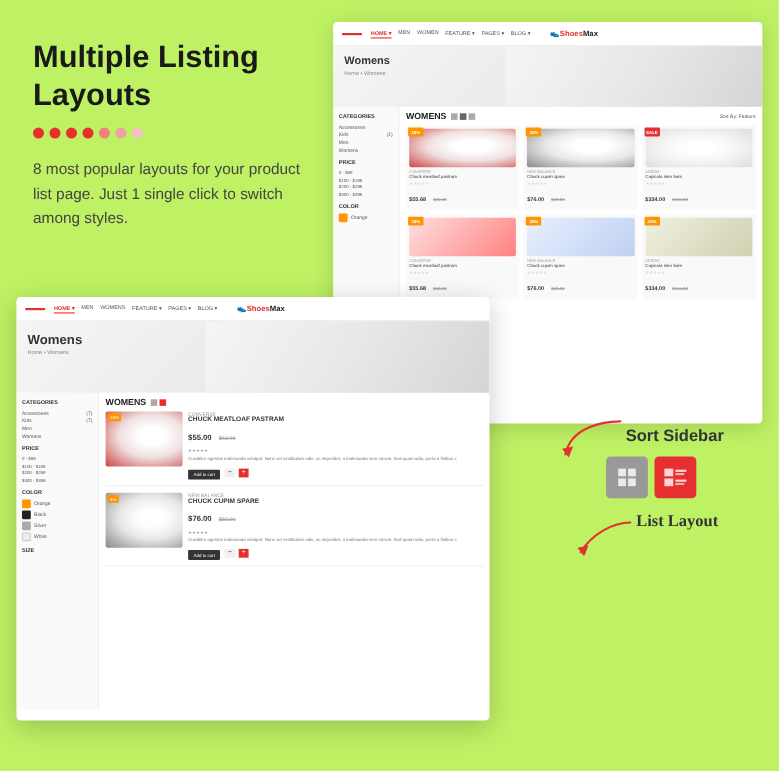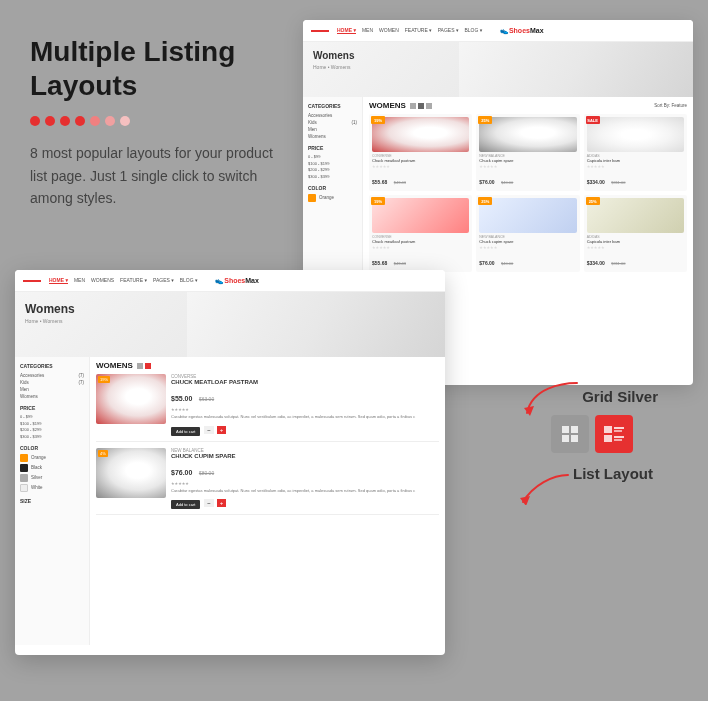--- a/index.html
+++ b/index.html
@@ -9,21 +9,21 @@
       width: 708px;
       height: 701px;
       font-family: Arial, sans-serif;
       overflow: hidden;
       position: relative;
     }
 
     .main-container {
       width: 708px;
       height: 701px;
-      background: #a3a3a3;
+      background: #bef264;
       position: relative;
       padding: 30px;
     }
 
     
     .left-panel {
       position: absolute;
       left: 30px;
       top: 35px;
       width: 260px;
@@ -653,21 +653,21 @@
                 <div class="mock-qty-btn-red">+</div>
               </div>
             </div>
           </div>
         </div>
       </div>
     </div>
   </div>
 
   <div style="position:absolute;right:50px;top:388px;">
-    <span style="font-size:15px;font-weight:600;color:#333;">Grid Silver</span>
+    <span style="font-size:15px;font-weight:600;color:#333;">Sort Sidebar</span>
     
     <svg style="position:absolute;right:100%;top:-10px;width:60px;height:40px;" viewBox="0 0 60 40">
       <path d="M55,5 C40,5 10,10 5,35" fill="none" stroke="#e63030" stroke-width="2" stroke-linecap="round"></path>
       <polygon points="2,30 8,38 12,28" fill="#e63030"></polygon>
     </svg>
   </div>
 
   <div style="position:absolute;right:75px;top:415px;display:flex;gap:6px;">
     <div style="width:38px;height:38px;background:#999;border-radius:4px;display:flex;align-items:center;justify-content:center;">
       <svg width="20" height="20" viewBox="0 0 20 20">
@@ -683,21 +683,21 @@
         <rect x="11" y="2" width="10" height="2" fill="white" opacity="0.8"></rect>
         <rect x="11" y="5" width="8" height="2" fill="white" opacity="0.6"></rect>
         <rect x="1" y="10" width="8" height="7" fill="white" opacity="0.8"></rect>
         <rect x="11" y="11" width="10" height="2" fill="white" opacity="0.8"></rect>
         <rect x="11" y="14" width="8" height="2" fill="white" opacity="0.6"></rect>
       </svg>
     </div>
   </div>
 
   <div style="position:absolute;right:55px;top:465px;">
-    <span style="font-size:15px;font-weight:600;color:#333;">List Layout</span>
+    <span style="font-size:15px;font-weight:600;color:#333;font-family:Liberation Serif, serif;">List Layout</span>
     
     <svg style="position:absolute;right:100%;top:5px;width:55px;height:35px;" viewBox="0 0 55 35">
       <path d="M50,5 C35,5 15,15 5,32" fill="none" stroke="#e63030" stroke-width="2" stroke-linecap="round"></path>
       <polygon points="2,28 8,36 12,26" fill="#e63030"></polygon>
     </svg>
   </div>
 
 </div>
 
 </body></html>

